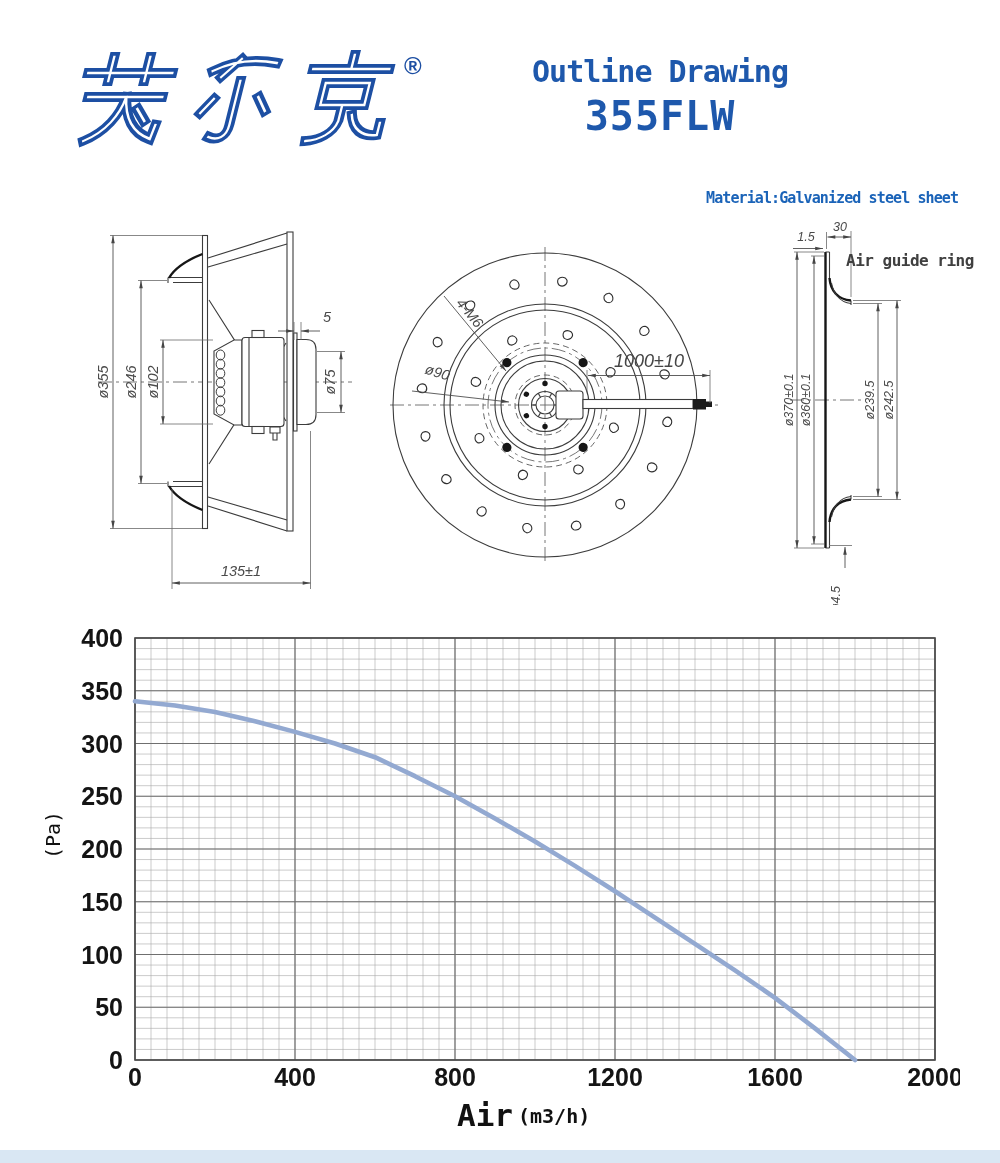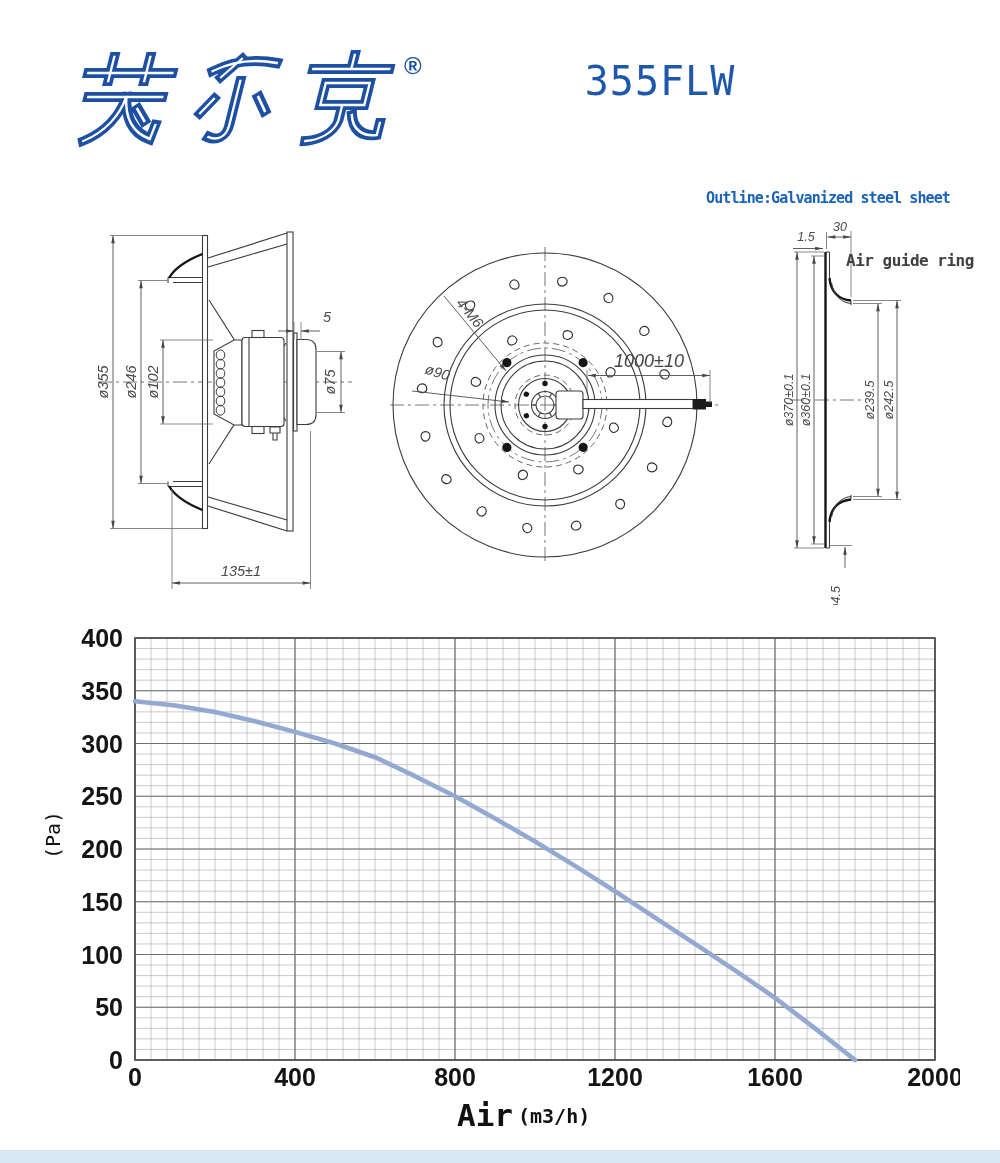--- a/index.html
+++ b/index.html
@@ -2,21 +2,21 @@
 <html><head>
 <meta charset="utf-8">
 <style>
   html,body{margin:0;padding:0;}
   body{width:1000px;height:1163px;position:relative;background:#ffffff;
        font-family:"Liberation Sans",sans-serif;overflow:hidden;}
   .abs{position:absolute;}
   
   #title-block{left:495px;top:54px;width:330px;text-align:center;color:#1e58ac;}
   #title-line1{font-family:"DejaVu Sans Mono",monospace;font-size:30px;font-weight:600;letter-spacing:-1px;white-space:nowrap;}
-  #title-line2{font-family:"DejaVu Sans Mono",monospace;font-size:40px;font-weight:400;letter-spacing:1px;margin-top:4px;}
+  #title-line2{font-family:"DejaVu Sans Mono",monospace;font-size:40px;font-weight:700;letter-spacing:1px;margin-top:4px;}
   #material-note{left:706px;top:189px;font-family:"DejaVu Sans Mono",monospace;
        font-size:15px;letter-spacing:-0.9px;color:#1a63b8;font-weight:600;white-space:nowrap;}
   #agr-label{left:846px;top:251px;font-family:"DejaVu Sans Mono",monospace;
        font-size:16px;letter-spacing:-0.5px;color:#404040;font-weight:600;white-space:nowrap;}
   
   svg{display:block;}
   .ln{stroke:#3c3c3c;stroke-width:1.1;fill:none;}
   .lnw{stroke:#3c3c3c;stroke-width:1.1;fill:#ffffff;}
   .thick{stroke:#161616;stroke-width:2.4;fill:none;}
   .cl{stroke:#666;stroke-width:0.9;fill:none;stroke-dasharray:14 4 3 4;}
@@ -68,24 +68,25 @@
       </g>
       <g transform="translate(250,5)">
         <path d="M12,22 H88 M50,8 V22 M28,36 H72 V58 H28 Z M50,58 V74 C48,86 36,93 22,94 M62,68 C66,82 78,90 92,88 L92,76"></path>
       </g>
     </g>
   </g>
   <text x="352" y="40" font-size="24" fill="#1d4fa3" font-weight="bold">®</text>
 </svg>
 
 <div class="abs" id="title-block">
+  <div id="title-line1">Outline Drawing</div>
   <div id="title-line2">355FLW</div>
 </div>
 
-<div class="abs" id="material-note">Outline:Galvanized steel sheet</div>
+<div class="abs" id="material-note">Material:Galvanized steel sheet</div>
 
 <svg class="abs" style="left:90px;top:220px" width="270" height="380" viewBox="90 220 270 380">
   <path class="cl" d="M98,382 H352"></path>
 
   <path class="ln" d="M209,300 L286,421 M209,464 L286,343" stroke-width="1"></path>
 
   <path class="ln" d="M208,258 L287,233 M208,267 L287,244 M208,506 L287,531 M208,497 L287,520"></path>
 
   <rect class="lnw" x="202.5" y="235.5" width="5" height="293"></rect>
   <path class="ln" d="M168,277.5 H202.5 M173,282.5 H202.5 M168,486.5 H202.5 M173,481.5 H202.5 M168,277.5 V283 M168,481.5 V486.5"></path>

